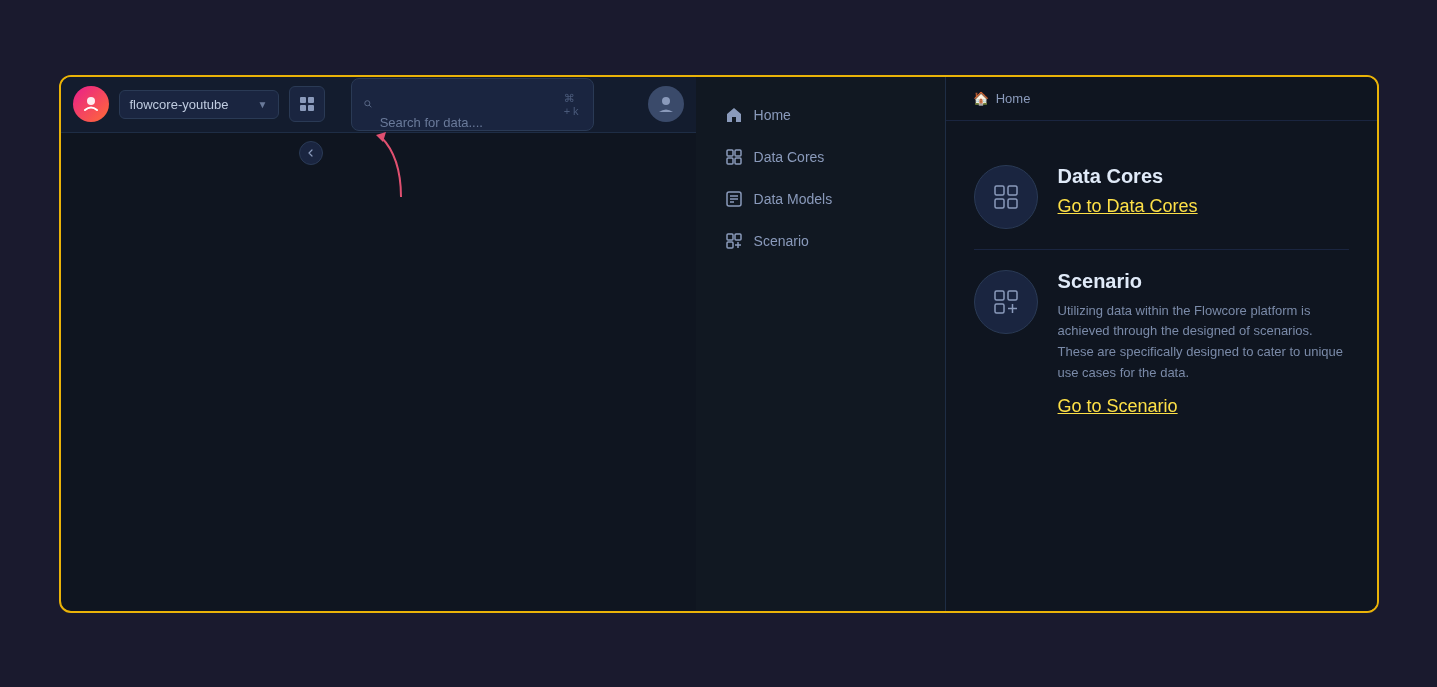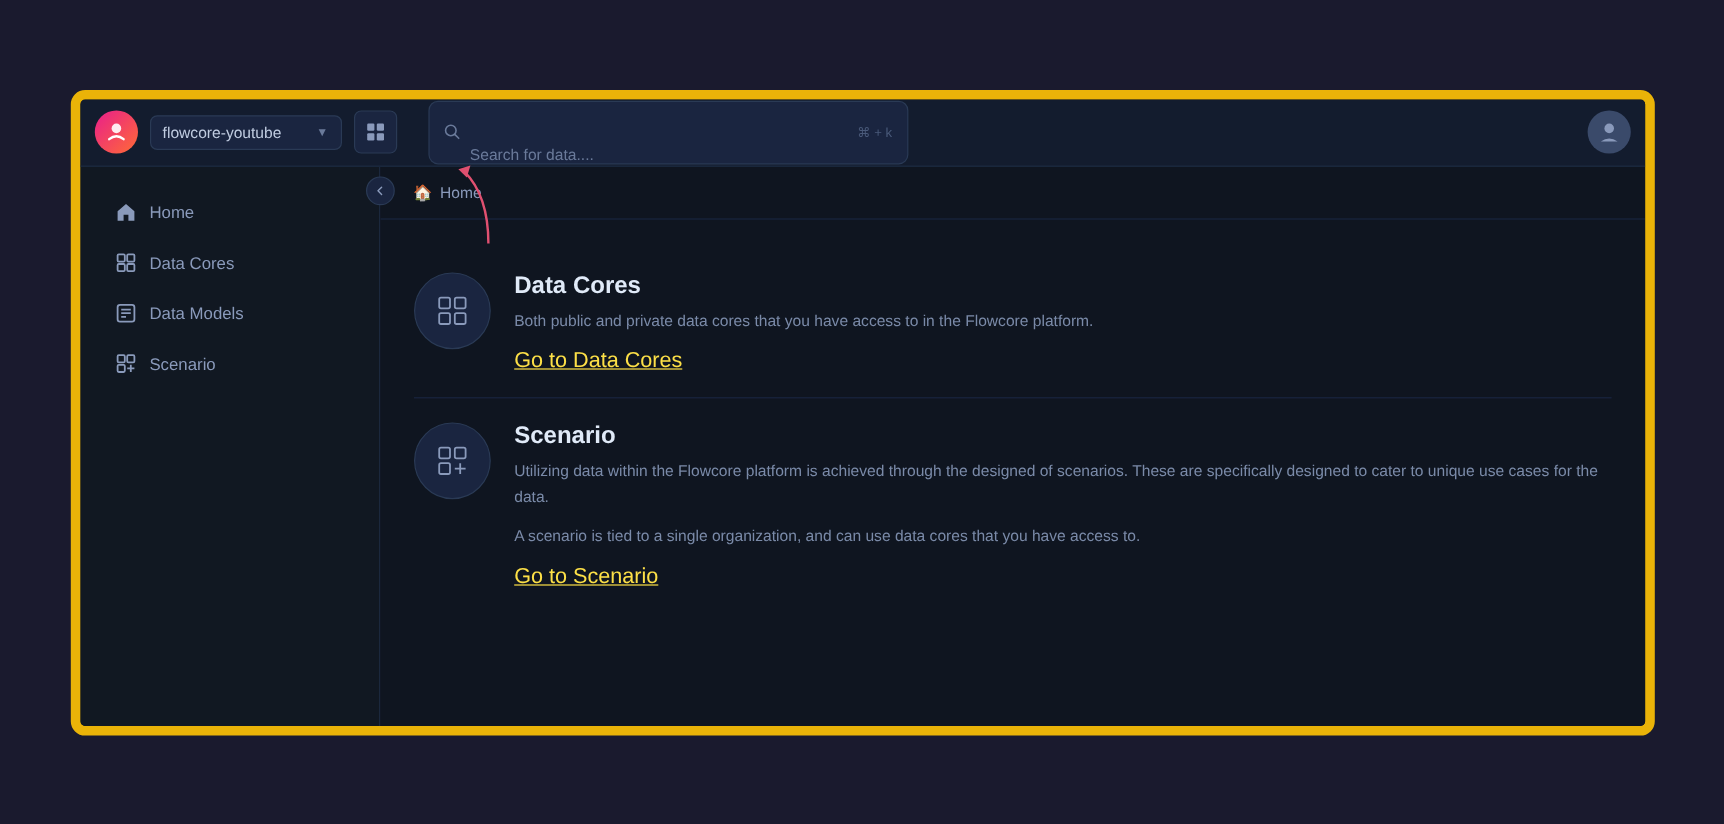--- a/index.html
+++ b/index.html
@@ -9,23 +9,23 @@
       justify-content: center;
       align-items: center;
       min-height: 100vh;
       font-family: -apple-system, BlinkMacSystemFont, 'Segoe UI', sans-serif;
     }
     .app-window {
       width: 1320px;
       height: 538px;
       background: #0f1520;
       border-radius: 12px;
-      border: 8px solid #eab308;
-      display: flex;
-      flex-direction: column;
+      border: 2px solid #eab308;
+      display: flex;
+      flex-direction: row;
       overflow: hidden;
       position: relative;
     }
     
     .header {
       height: 56px;
       background: #131c2e;
       border-bottom: 1px solid #1e2d45;
       display: flex;
       align-items: center;
@@ -362,39 +362,37 @@
           <div class="card-icon-wrap">
             <svg width="28" height="28" viewBox="0 0 28 28" fill="none" stroke="#8a9abb" stroke-width="1.5">
               <rect x="3" y="3" width="9" height="9" rx="1.5"></rect>
               <rect x="16" y="3" width="9" height="9" rx="1.5"></rect>
               <rect x="3" y="16" width="9" height="9" rx="1.5"></rect>
               <rect x="16" y="16" width="9" height="9" rx="1.5"></rect>
             </svg>
           </div>
           <div class="card-body">
             <div class="card-title">Data Cores</div>
-            <div class="card-desc">Both public and private data cores that you have access to in the Flowcore platform.</div>
             <span class="card-link">Go to Data Cores</span>
           </div>
         </div>
 
         <div class="card">
           <div class="card-icon-wrap">
             <svg width="28" height="28" viewBox="0 0 28 28" fill="none" stroke="#8a9abb" stroke-width="1.5">
               <rect x="3" y="3" width="9" height="9" rx="1.5"></rect>
               <rect x="16" y="3" width="9" height="9" rx="1.5"></rect>
               <rect x="3" y="16" width="9" height="9" rx="1.5"></rect>
               <line x1="20.5" y1="16" x2="20.5" y2="25"></line>
               <line x1="16" y1="20.5" x2="25" y2="20.5"></line>
             </svg>
           </div>
           <div class="card-body">
             <div class="card-title">Scenario</div>
             <div class="card-desc">Utilizing data within the Flowcore platform is achieved through the designed of scenarios. These are specifically designed to cater to unique use cases for the data.</div>
-            <div class="card-desc">A scenario is tied to a single organization, and can use data cores that you have access to.</div>
             <span class="card-link">Go to Scenario</span>
           </div>
         </div>
 
       </div>
     </div>
   </div>
 
   <div class="arrow-annotation">
     <svg class="arrow-svg" viewBox="0 0 60 80" fill="none">

